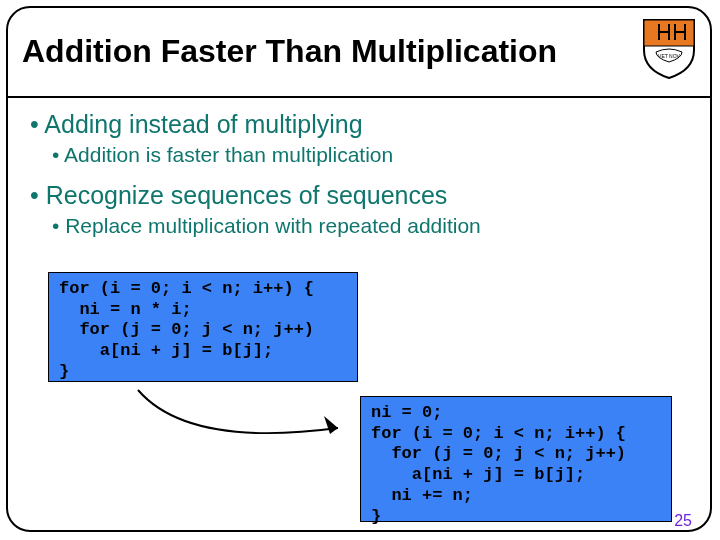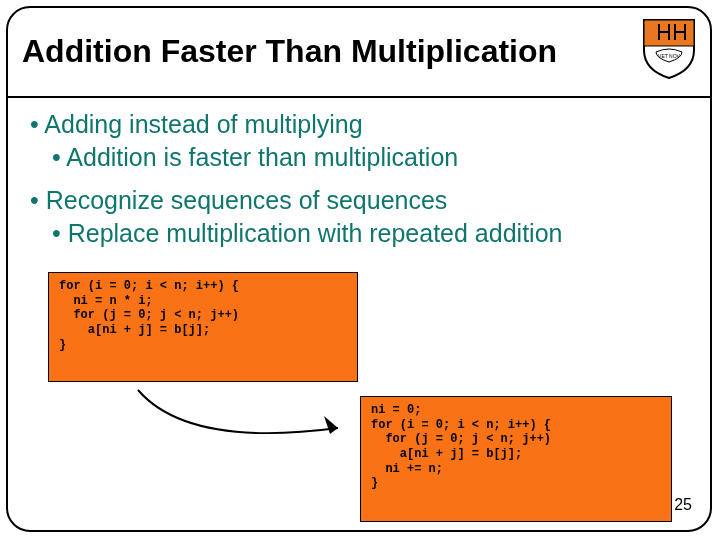--- a/index.html
+++ b/index.html
@@ -54,32 +54,32 @@
     left: 22px;
     top: 102px;
     width: 640px;
     color: #0f766e;
   }
   .b1 {
     font-size: 25px;
     margin: 0 0 4px 0;
   }
   .b2 {
-    font-size: 25px;
+    font-size: 21px;
     margin: 2px 0 14px 22px;
   }
   .dot::before {
     content: "• ";
   }
   .codebox {
     position: absolute;
-    background: #f97316;
+    background: #3b82f6;
     border: 1.5px solid #000;
     font-family: "Courier New", monospace;
-    font-size: 12px;
+    font-size: 17px;
     font-weight: bold;
     line-height: 1.22;
     padding: 6px 10px;
     white-space: pre;
     box-sizing: border-box;
   }
   .code1 {
     left: 40px;
     top: 264px;
     width: 310px;
@@ -94,23 +94,23 @@
   .arrow {
     position: absolute;
     left: 120px;
     top: 370px;
     width: 240px;
     height: 90px;
   }
   .pagenum {
     position: absolute;
     right: 18px;
-    bottom: 16px;
+    bottom: 0;
     font-size: 16px;
-    color: #000000;
+    color: #6d28d9;
   }
 </style>
 </head>
 <body>
 
 <div class="slide">
 
   <div class="title-wrap">
     <div class="title">Addition Faster Than Multiplication</div>
   </div>

